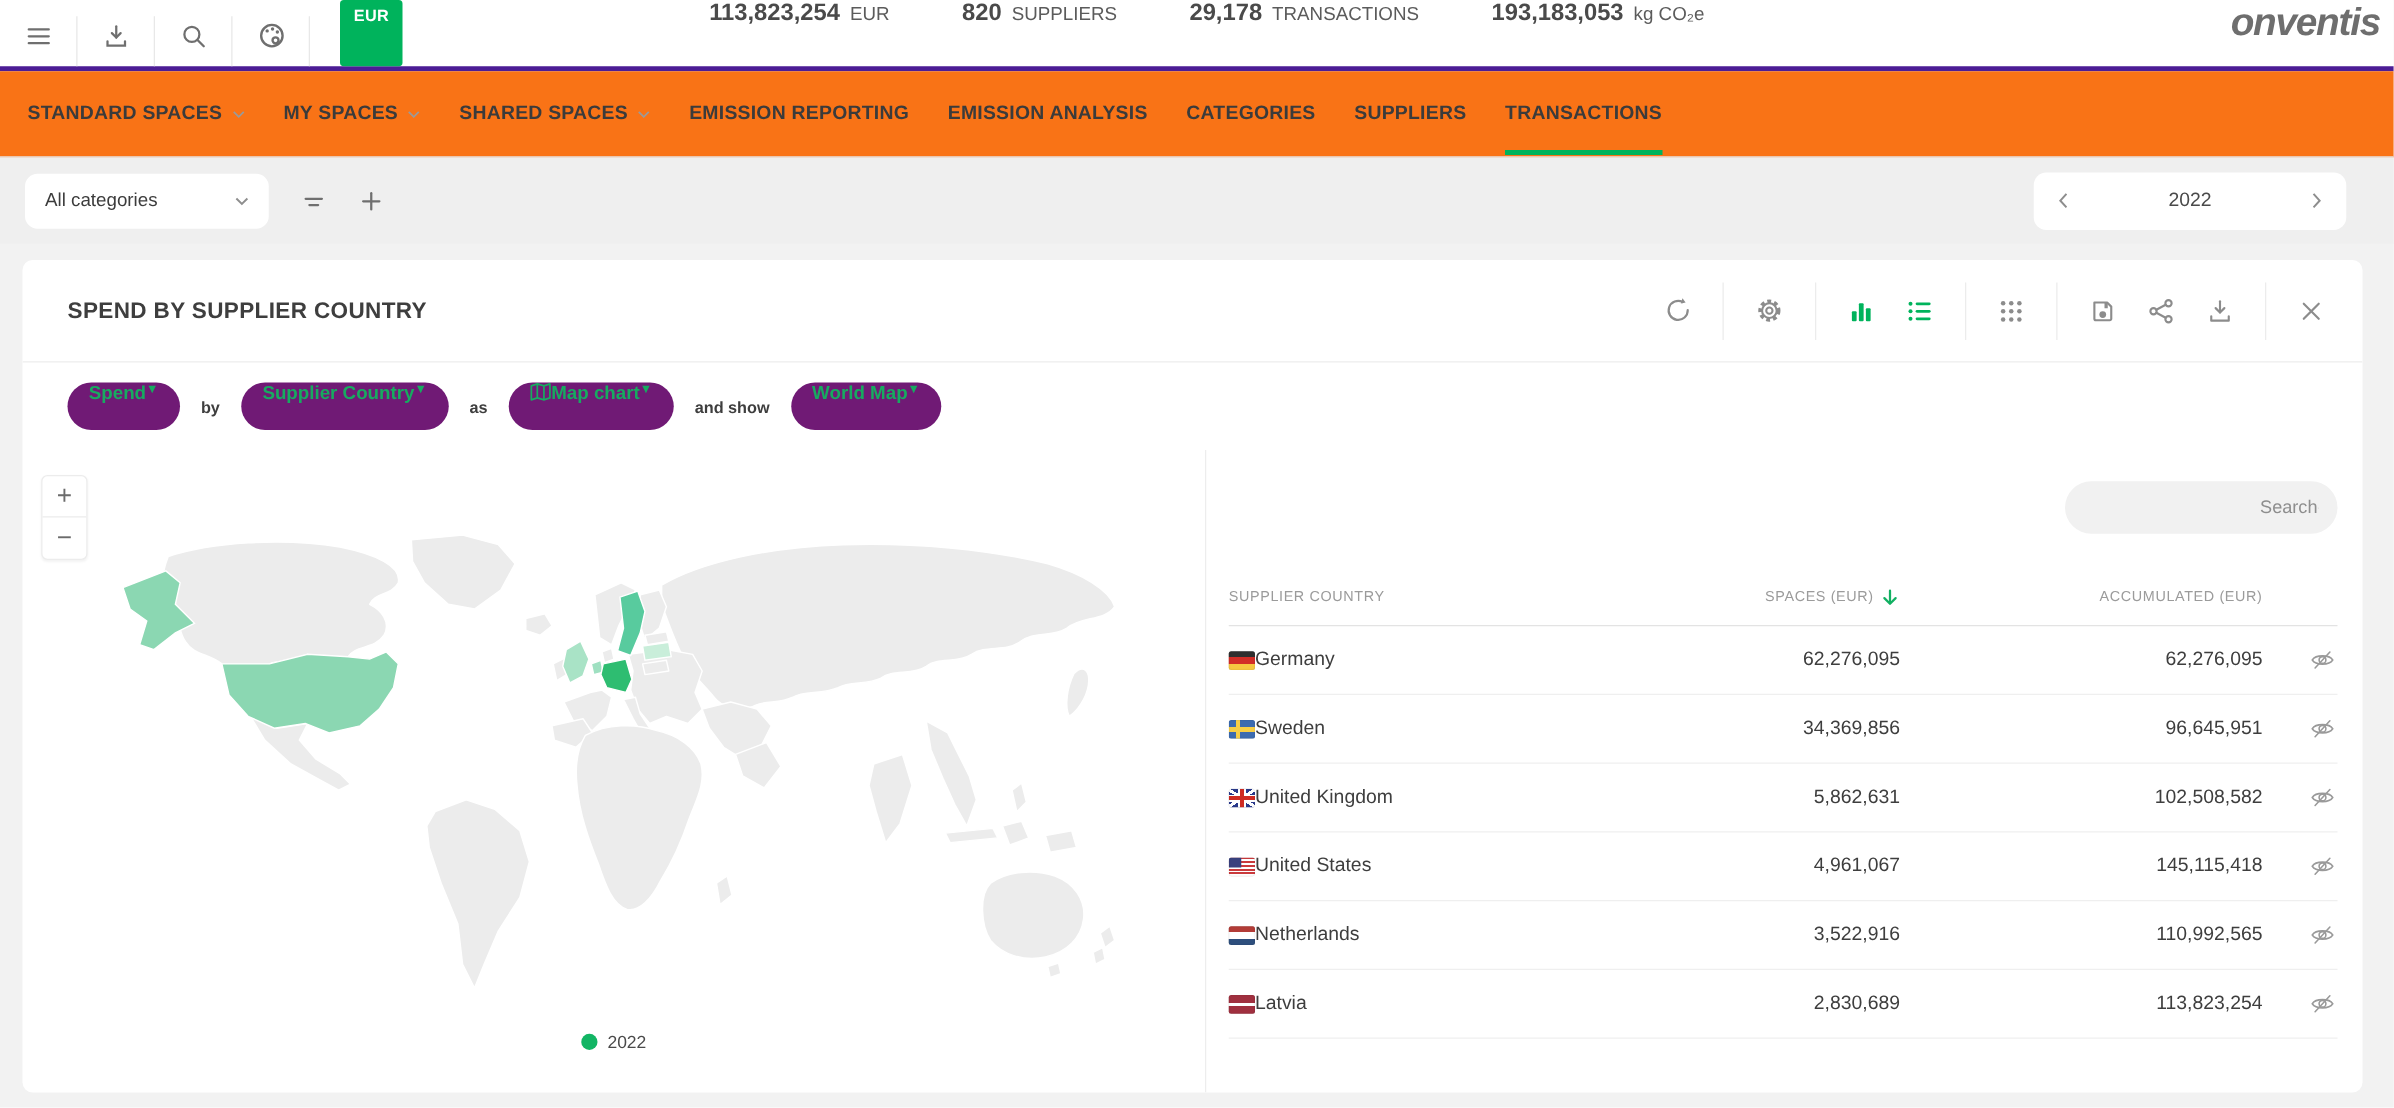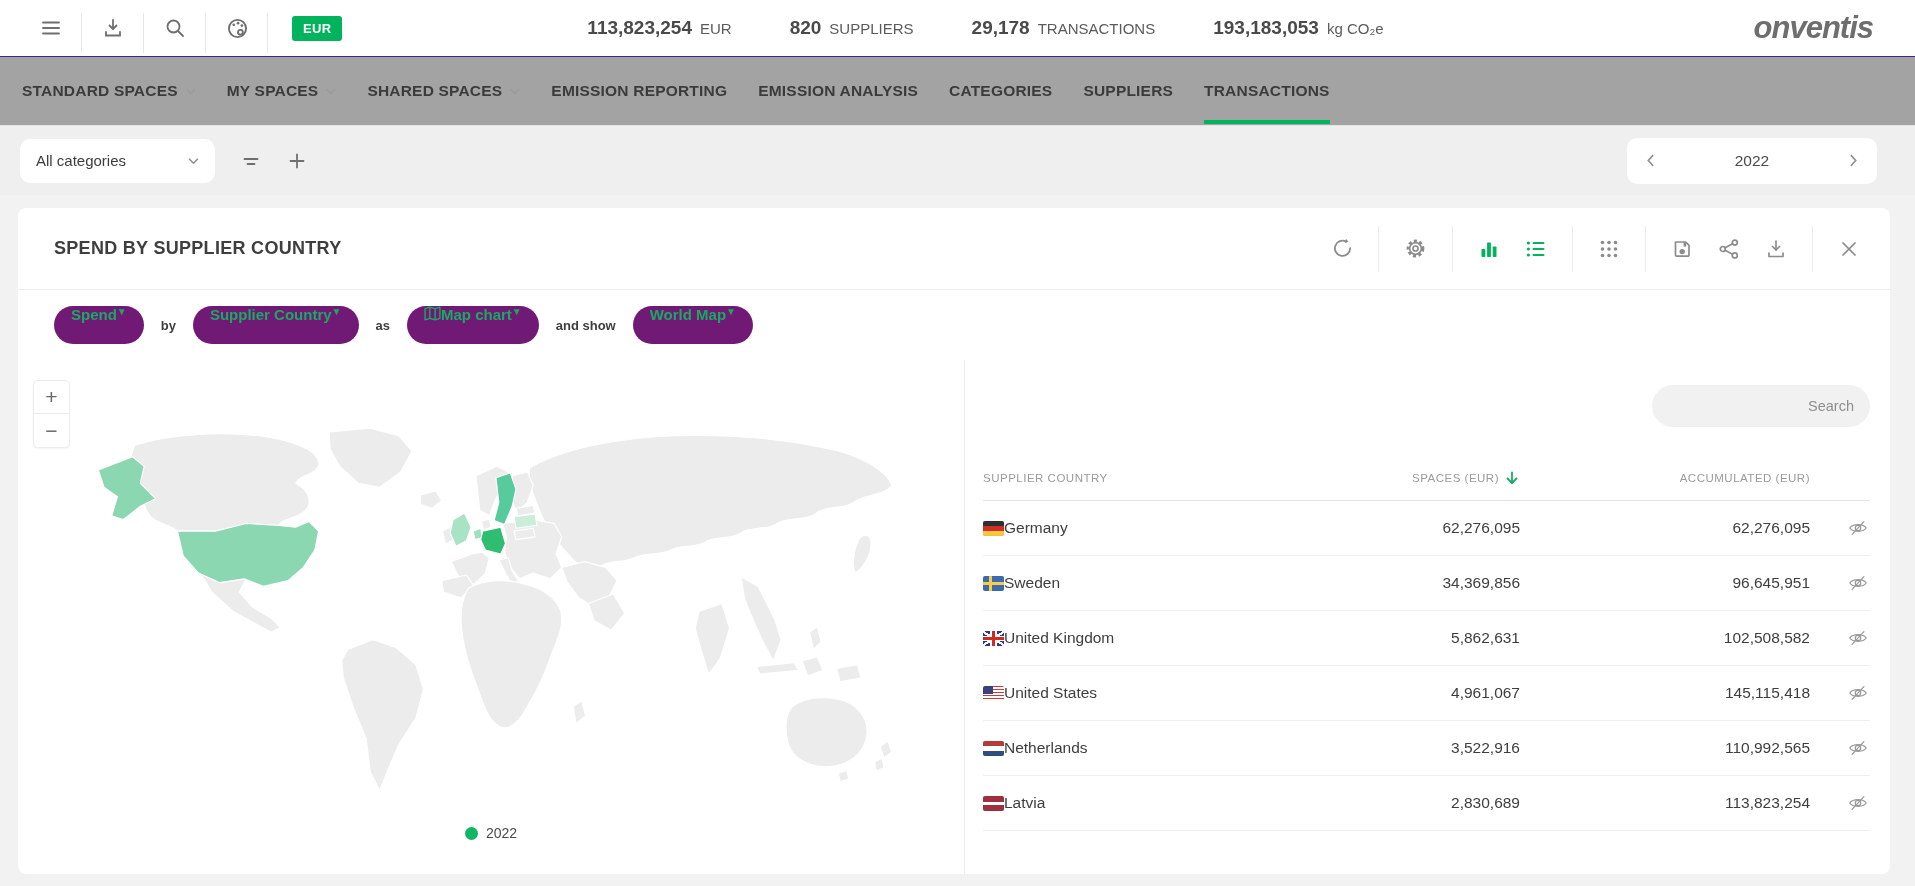--- a/index.html
+++ b/index.html
@@ -1,32 +1,32 @@
 <!DOCTYPE html>
 <html><head>
 <meta charset="utf-8">
 <style>
   * { margin:0; padding:0; box-sizing:border-box; }
   html,body { width:1915px; height:886px; overflow:hidden; }
   body { background:#f2f2f2; font-family:"Liberation Sans", sans-serif; color:#3e3e3e; position:relative; }
   svg { display:block; }
 
   
-  .topbar { height:57px; background:#fff; display:flex; align-items:center; border-bottom:1px solid #4c1d95;padding-left:20px; }
+  .topbar { height:57px; background:#fff; display:flex; border-bottom:4px solid #4c1d95; }
   .icon-cell { position:relative; width:62px; height:57px; display:flex; align-items:center; justify-content:center; cursor:pointer; }
   .icon-cell::after { content:''; position:absolute; right:0; top:13px; bottom:4px; width:1px; background:#e8e8e8; }
   .cur-badge { margin-left:24px; background:#00b35c; color:#fff; font-size:13px; font-weight:bold; padding:5px 11px; border-radius:3px; letter-spacing:.3px; }
   .stats { display:flex; align-items:baseline; gap:58px; margin-left:245px; }
   .stat { display:flex; align-items:baseline; gap:8px; white-space:nowrap; }
   .stat b { font-size:19px; color:#4a4a4a; }
   .stat span { font-size:15px; color:#5b5b5b; }
-  .logo { margin-left:auto; margin-right:42px; font-size:31px; font-weight:bold; font-style:italic; color:#6e6e6e; letter-spacing:-1px; }
+  .logo { margin-left:auto; margin-right:11px; font-size:31px; font-weight:bold; font-style:italic; color:#6e6e6e; letter-spacing:-1px; }
 
   
-  .nav { height:69px; background:#a3a3a3; border-bottom:1px solid #e4e4e4; display:flex; align-items:center; padding-left:22px; gap:31px; }
+  .nav { height:69px; background:#f97316; border-bottom:1px solid #e4e4e4; display:flex; align-items:center; padding-left:22px; gap:31px; }
   .nav-item { position:relative; height:100%; display:flex; align-items:center; gap:8px; font-size:15.5px; font-weight:bold; color:#3b3b3b; letter-spacing:.2px; cursor:pointer; white-space:nowrap; }
   .nav-item.active::after { content:''; position:absolute; left:0; right:0; bottom:1px; height:4px; background:#00b35c; }
 
   
   .filterbar { height:69px; background:#efefef; display:flex; align-items:center; padding:0 20px; }
   .cat-pill { width:195px; height:44px; background:#fff; border-radius:10px; display:flex; align-items:center; justify-content:space-between; padding:0 16px; font-size:15px; color:#3c3c3c; cursor:pointer; }
   .fbtn { margin-left:26px; cursor:pointer; display:flex; align-items:center; }
   .year-pill { margin-left:auto; margin-right:18px; width:250px; height:46px; background:#fff; border-radius:10px; display:flex; align-items:center; justify-content:space-between; padding:0 16px; }
   .year-pill .yr { font-size:15.5px; color:#4a4a4a; }
   .ybtn { cursor:pointer; padding:4px; display:flex; }

